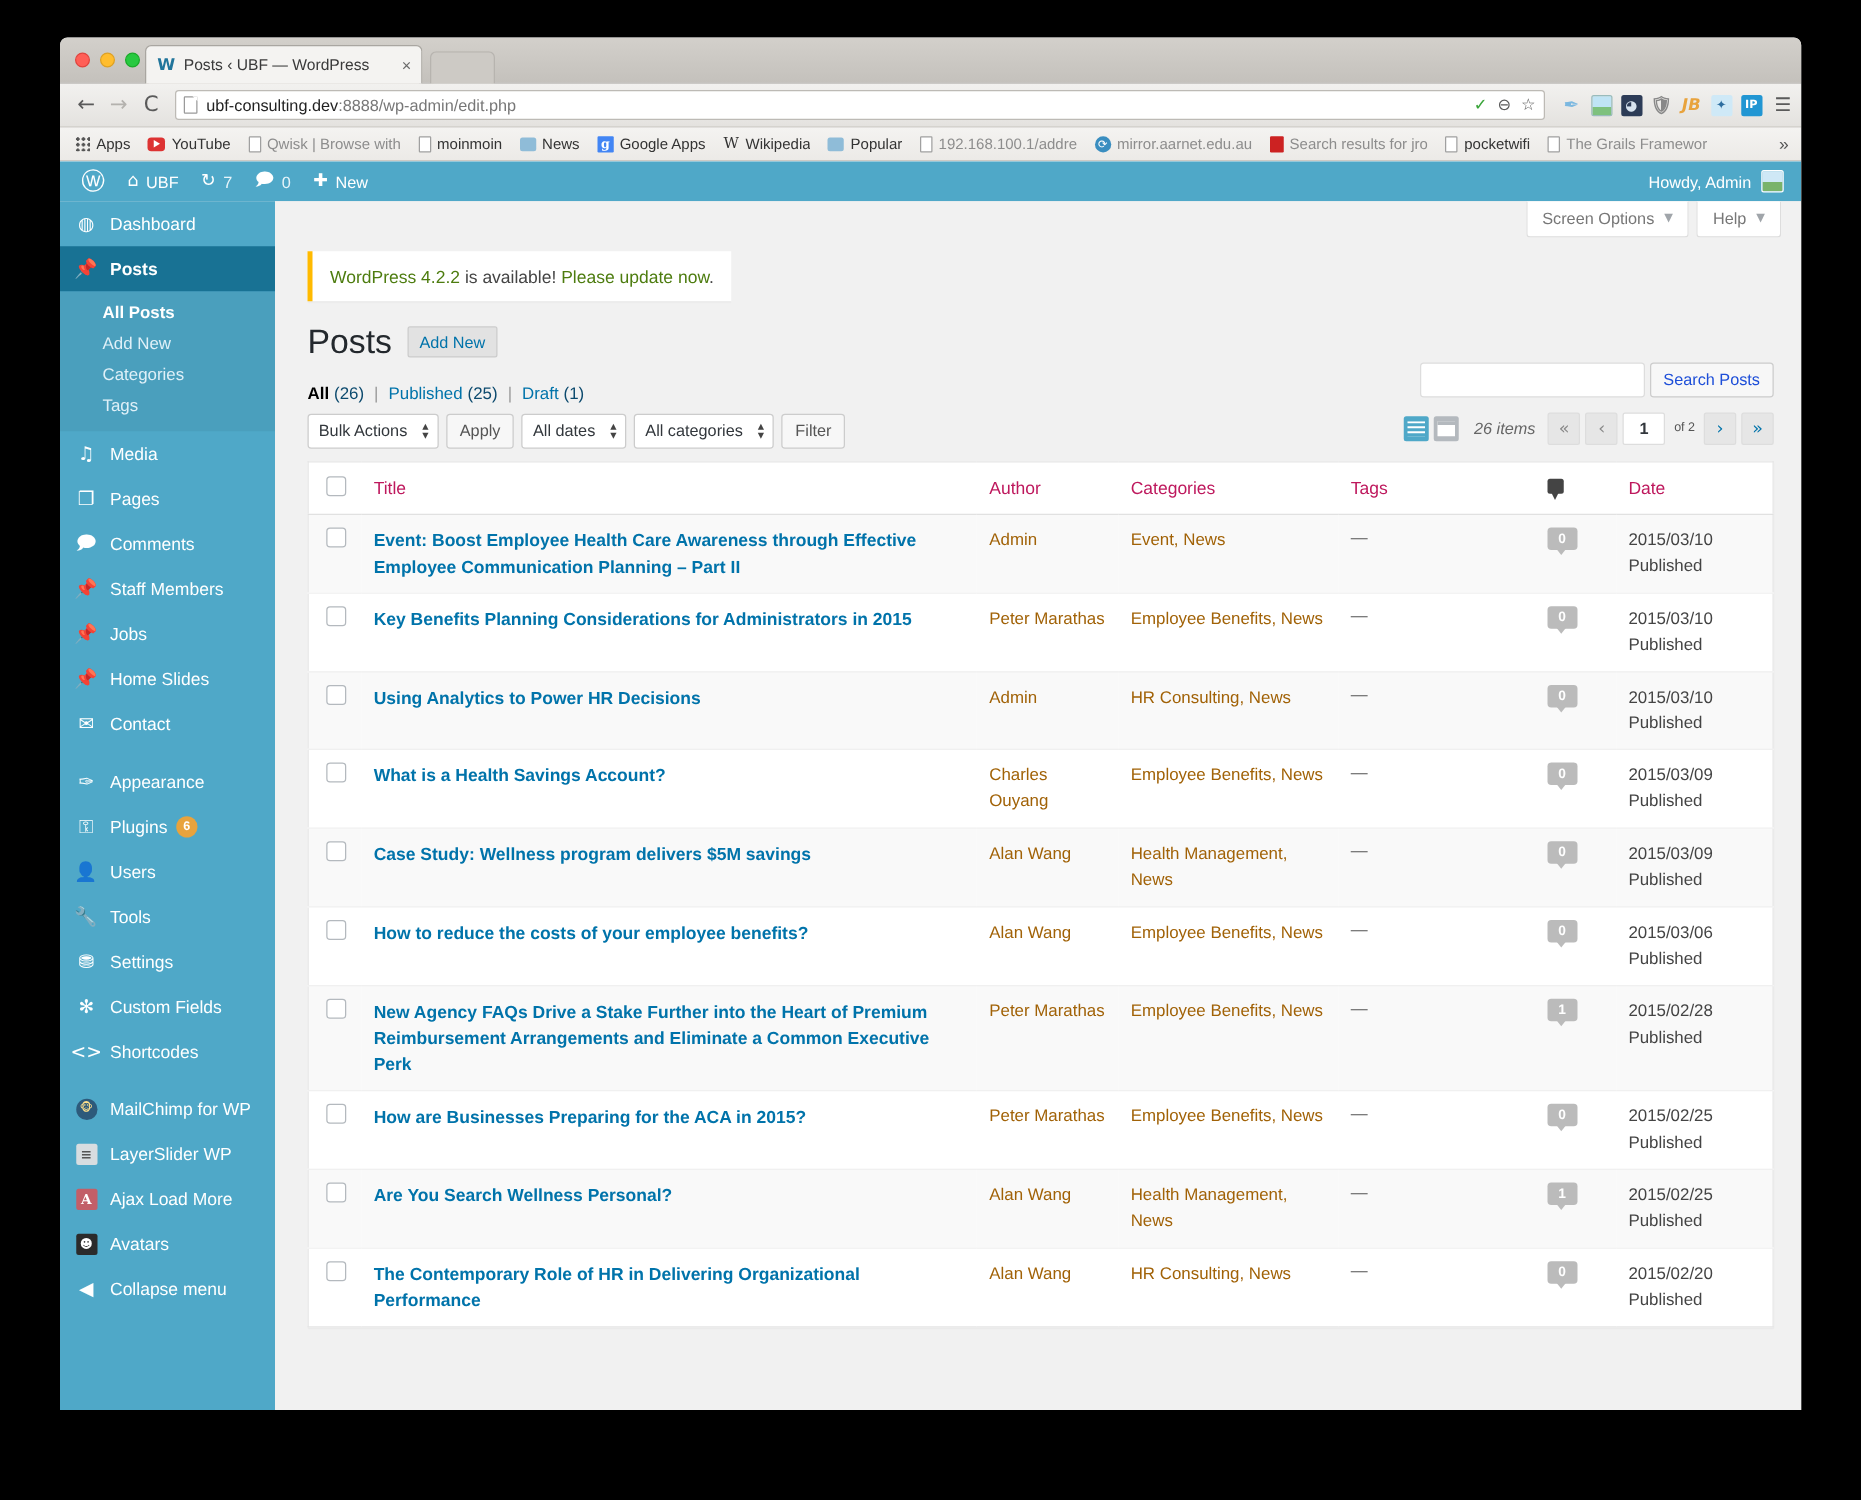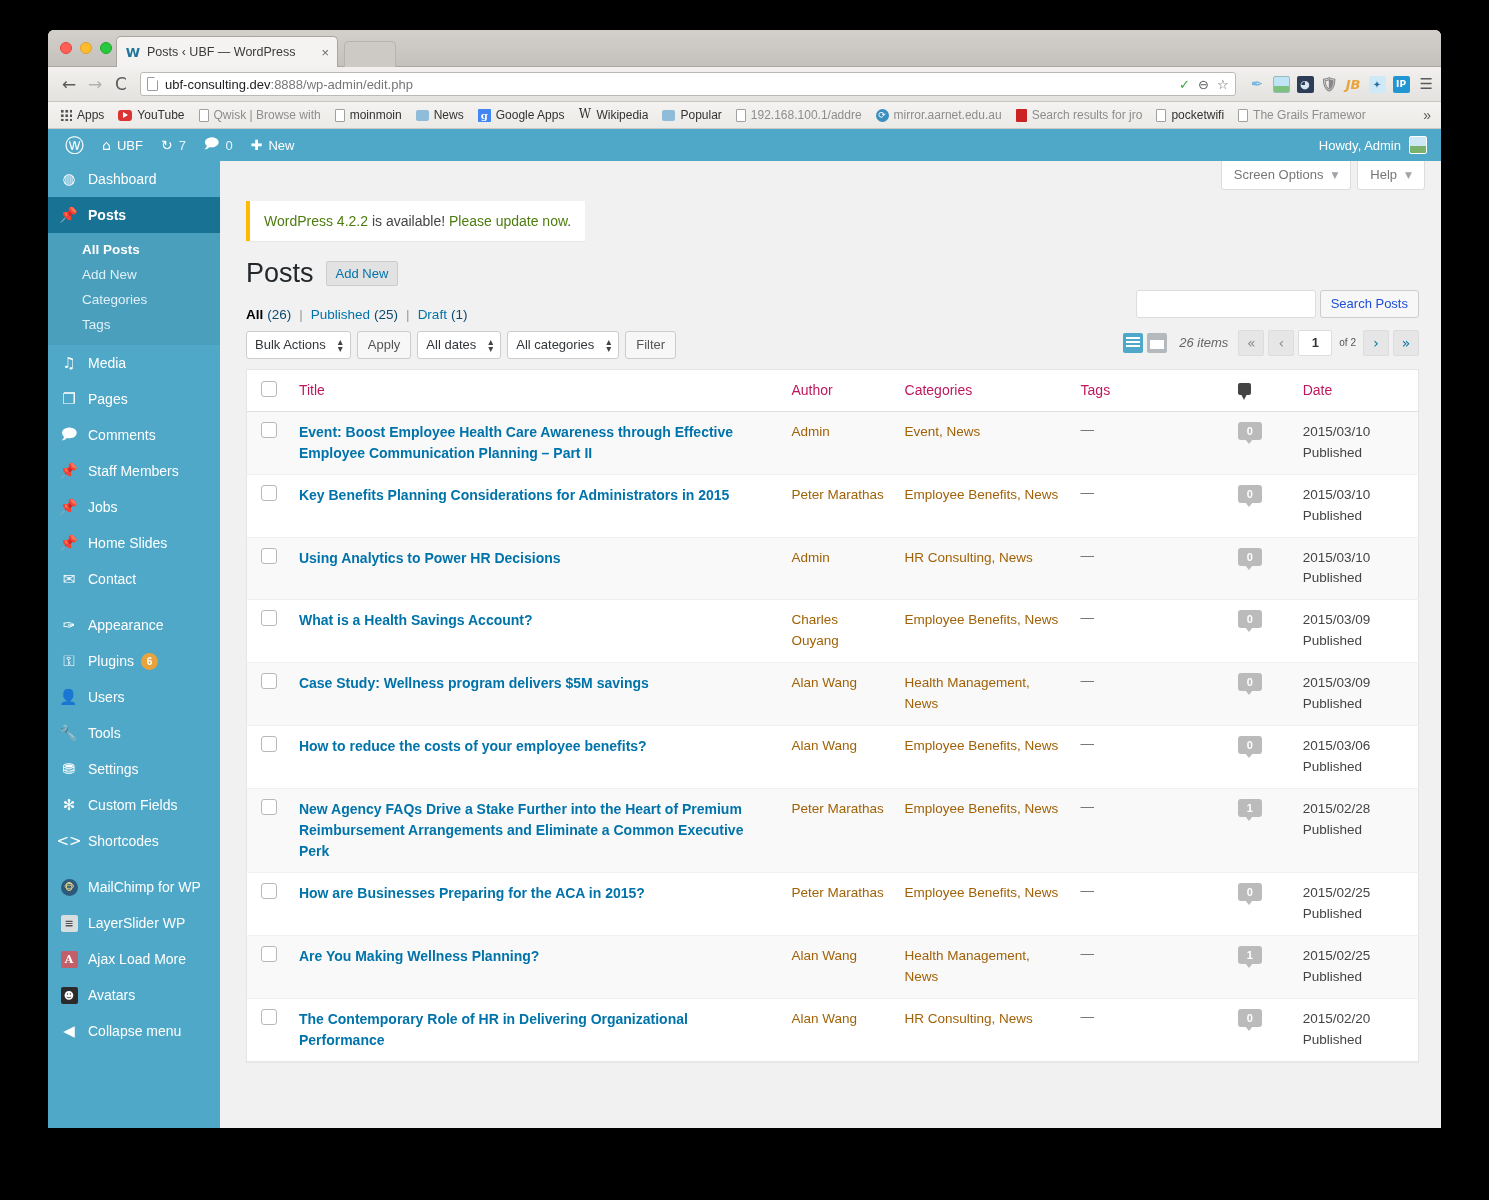--- a/index.html
+++ b/index.html
@@ -873,21 +873,21 @@
                 <td class="col-tags"><span class="td-dash">—</span></td>
                 <td class="col-comments"><span class="comment-bubble">0</span></td>
                 <td class="col-date">
                     <div class="td-date">2015/02/25</div>
                     <div class="td-date">Published</div>
                   </td>
               </tr>
 
               <tr class="alternate">
                 <td class="col-cb"><span class="cb-box"></span></td>
-                <td class="col-title"><a class="row-title">Are You Making Wellness Planning?</a></td>
+                <td class="col-title"><a class="row-title">Are You Search Wellness Personal?</a></td>
                 <td class="col-author"><span class="td-link">Alan Wang</span></td>
                 <td class="col-cats"><span class="td-link">Health Management, News</span></td>
                 <td class="col-tags"><span class="td-dash">—</span></td>
                 <td class="col-comments"><span class="comment-bubble">1</span></td>
                 <td class="col-date">
                     <div class="td-date">2015/02/25</div>
                     <div class="td-date">Published</div>
                   </td>
               </tr>
 

